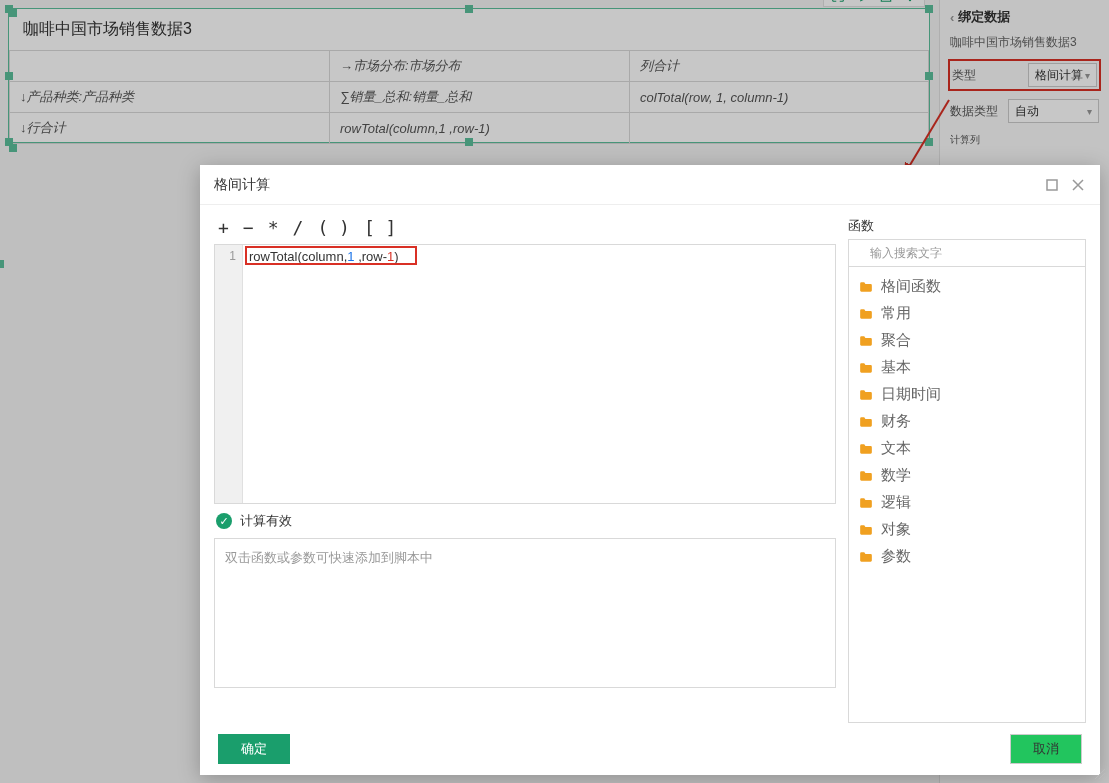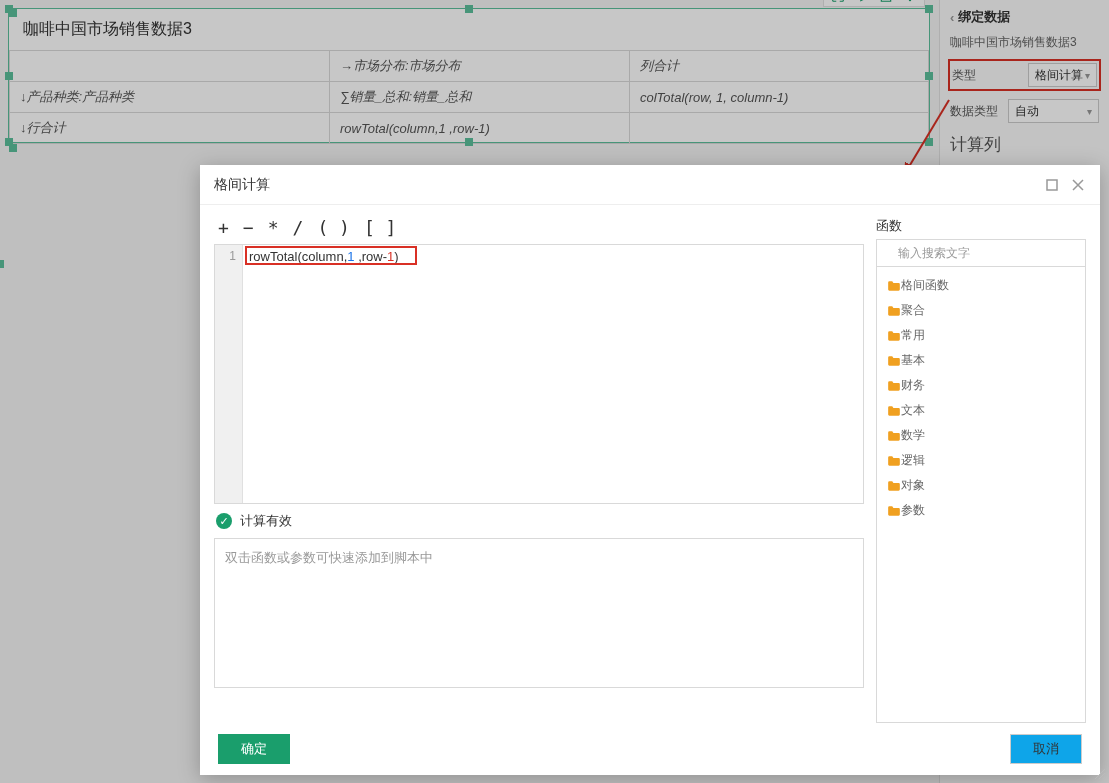--- a/index.html
+++ b/index.html
@@ -26,21 +26,21 @@
 
 
 .sidebar { position: absolute; right: 0; top: 0; width: 170px; height: 100%; background: #fafafa; border-left: 1px solid #e0e0e0; padding: 8px 10px; }
 .sidebar-header { font-weight: bold; font-size: 13px; margin-bottom: 8px; display:flex; align-items:center; gap:4px;}
 .sidebar-sub { font-size: 12px; color: #666; margin-bottom: 10px; }
 .sidebar-row { display: flex; align-items: center; margin-bottom: 10px; gap: 6px; }
 .sidebar-row label { width: 52px; font-size: 12px; color: #555; }
 .sidebar-row .sel { flex: 1; border: 1px solid #ccc; height: 24px; padding: 0 6px; display: flex; align-items: center; justify-content: space-between; font-size: 12px; background: #fff; position:relative;}
 .sidebar-row.highlight { outline: 2px solid #d93025; padding: 2px; gap: 24px; }
 .sidebar-row .chev { font-size: 10px; color: #999; }
-.sidebar-section-label { font-size: 17px; color: #555; margin-top: 4px; }
+.sidebar-section-label { font-size: 10px; color: #555; margin-top: 4px; }
 
 
 .arrow-annot { position: absolute; right: 155px; top: 95px; width: 60px; height: 90px; pointer-events: none; }
 
 
 .overlay { position: absolute; inset: 0; background: rgba(0,0,0,0.22); }
 
 
 .dialog { position: absolute; left: 200px; top: 165px; width: 900px; height: 610px; background: #fff; box-shadow: 0 4px 20px rgba(0,0,0,0.25); display: flex; flex-direction: column; }
 .dialog-header { height: 40px; display: flex; align-items: center; justify-content: space-between; padding: 0 14px; border-bottom: 1px solid #eee; }
@@ -60,29 +60,29 @@
 .code-content .p1 { color: #333; text-align: center; }
 .code-content .num { color: #1a73e8; }
 .code-content .numr { color: #d93025; }
 
 .valid-row { display: flex; align-items: center; gap: 8px; padding: 8px 2px; color: #333; font-size: 13px; }
 .valid-row .check { width: 16px; height: 16px; border-radius: 50%; background: #1a9e6c; display:flex;align-items:center;justify-content:center;color:#fff;font-size:11px;}
 
 .help-area { flex: 0 0 150px; border: 1px solid #d9d9d9; padding: 10px; color: #999; font-size: 13px; }
 
 
-.fn-col { width: 210px; display: flex; flex-direction: column; }
+.fn-col { width: 238px; display: flex; flex-direction: column; }
 .fn-col .fn-label { font-size: 13px; margin-bottom: 4px; }
 .fn-search { height: 28px; border: 1px solid #d9d9d9; padding: 0 21px; font-size: 12px; color: #999; display:flex;align-items:center; }
 .fn-list { flex: 1; border: 1px solid #d9d9d9; border-top: none; padding: 6px 0; overflow-y: auto; }
-.fn-item { display: flex; align-items: center; padding: 4px 10px; font-size: 12px; color: #666; cursor: pointer; }
+.fn-item { display: flex; align-items: center; gap: 8px; padding: 4px 10px; font-size: 15px; color: #666; cursor: pointer; }
 .fn-item .folder { width: 14px; height: 12px; color: #f0a020; display:flex;align-items:center;}
 
 .dialog-footer { height: 52px; display: flex; align-items: center; justify-content: space-between; gap: 12px; padding: 0 18px; }
-.btn { min-width: 72px; height: 30px; border: 1px solid #ccc; background: #0ea5e9; cursor: pointer; font-size: 13px; display:flex;align-items:center;justify-content:center; }
+.btn { min-width: 72px; height: 30px; border: 1px solid #ccc; background: #22c55e; cursor: pointer; font-size: 13px; display:flex;align-items:center;justify-content:center; }
 .btn.primary { background: #1a9e6c; border-color: #1a9e6c; color: #fff; }
 
 .resize-grip { position: absolute; right: 2px; bottom: 2px; width: 14px; height: 14px; color: #bbb; }
 </style>
 </head>
 <body>
 
 <div class="widget-area">
   <div class="handle h1"></div>
   <div class="handle h2"></div>
@@ -227,37 +227,45 @@
               </svg>
             </span>
             <span>格间函数</span>
           </div>
           <div class="fn-item">
             <span class="folder">
               <svg width="14" height="12" viewBox="0 0 24 20" fill="currentColor">
                 <path d="M2 4a2 2 0 012-2h5l2 3h9a2 2 0 012 2v9a2 2 0 01-2 2H4a2 2 0 01-2-2V4z"></path>
               </svg>
             </span>
+            <span>常用</span>
+          </div>
+          <div class="fn-item">
+            <span class="folder">
+              <svg width="14" height="12" viewBox="0 0 24 20" fill="currentColor">
+                <path d="M2 4a2 2 0 012-2h5l2 3h9a2 2 0 012 2v9a2 2 0 01-2 2H4a2 2 0 01-2-2V4z"></path>
+              </svg>
+            </span>
             <span>聚合</span>
           </div>
           <div class="fn-item">
             <span class="folder">
               <svg width="14" height="12" viewBox="0 0 24 20" fill="currentColor">
                 <path d="M2 4a2 2 0 012-2h5l2 3h9a2 2 0 012 2v9a2 2 0 01-2 2H4a2 2 0 01-2-2V4z"></path>
               </svg>
             </span>
-            <span>常用</span>
-          </div>
-          <div class="fn-item">
-            <span class="folder">
-              <svg width="14" height="12" viewBox="0 0 24 20" fill="currentColor">
-                <path d="M2 4a2 2 0 012-2h5l2 3h9a2 2 0 012 2v9a2 2 0 01-2 2H4a2 2 0 01-2-2V4z"></path>
-              </svg>
-            </span>
             <span>基本</span>
+          </div>
+          <div class="fn-item">
+            <span class="folder">
+              <svg width="14" height="12" viewBox="0 0 24 20" fill="currentColor">
+                <path d="M2 4a2 2 0 012-2h5l2 3h9a2 2 0 012 2v9a2 2 0 01-2 2H4a2 2 0 01-2-2V4z"></path>
+              </svg>
+            </span>
+            <span>日期时间</span>
           </div>
           <div class="fn-item">
             <span class="folder">
               <svg width="14" height="12" viewBox="0 0 24 20" fill="currentColor">
                 <path d="M2 4a2 2 0 012-2h5l2 3h9a2 2 0 012 2v9a2 2 0 01-2 2H4a2 2 0 01-2-2V4z"></path>
               </svg>
             </span>
             <span>财务</span>
           </div>
           <div class="fn-item">

